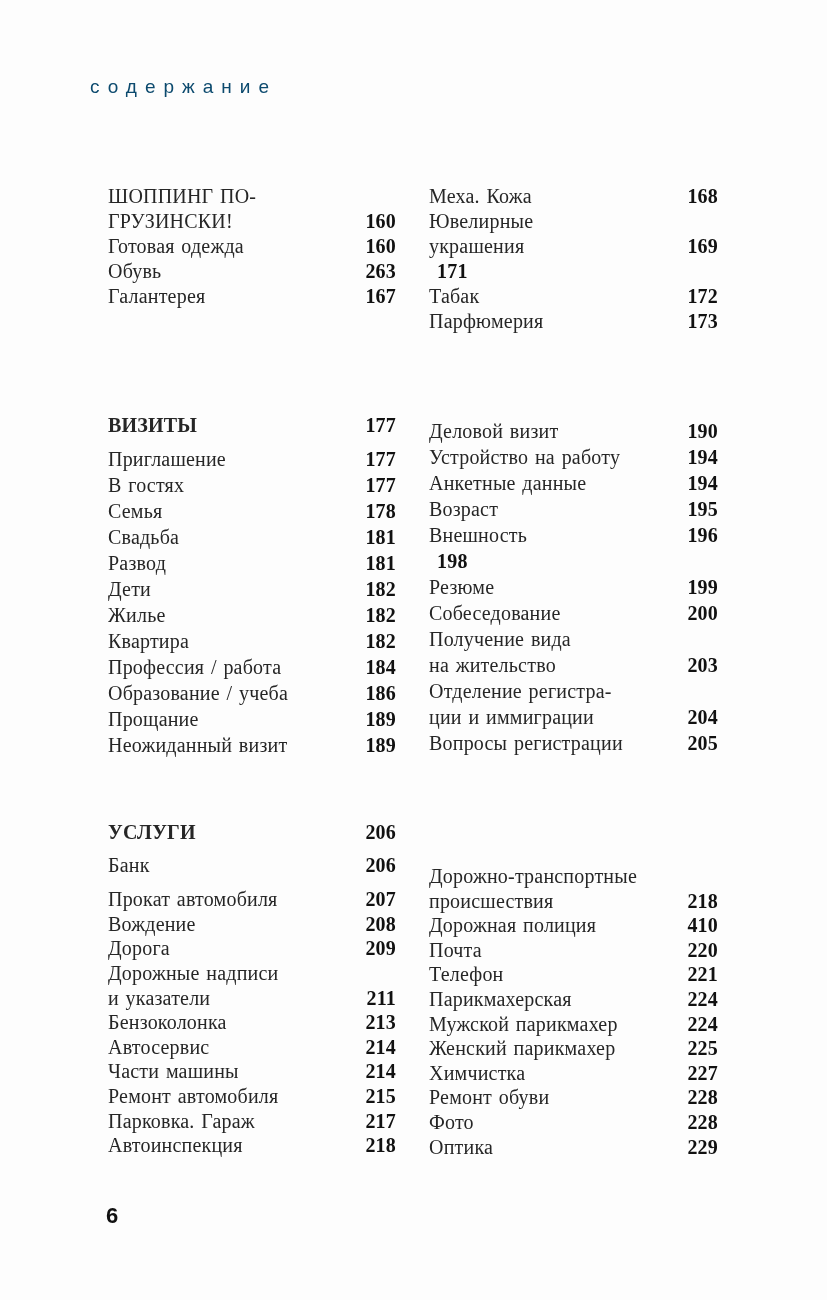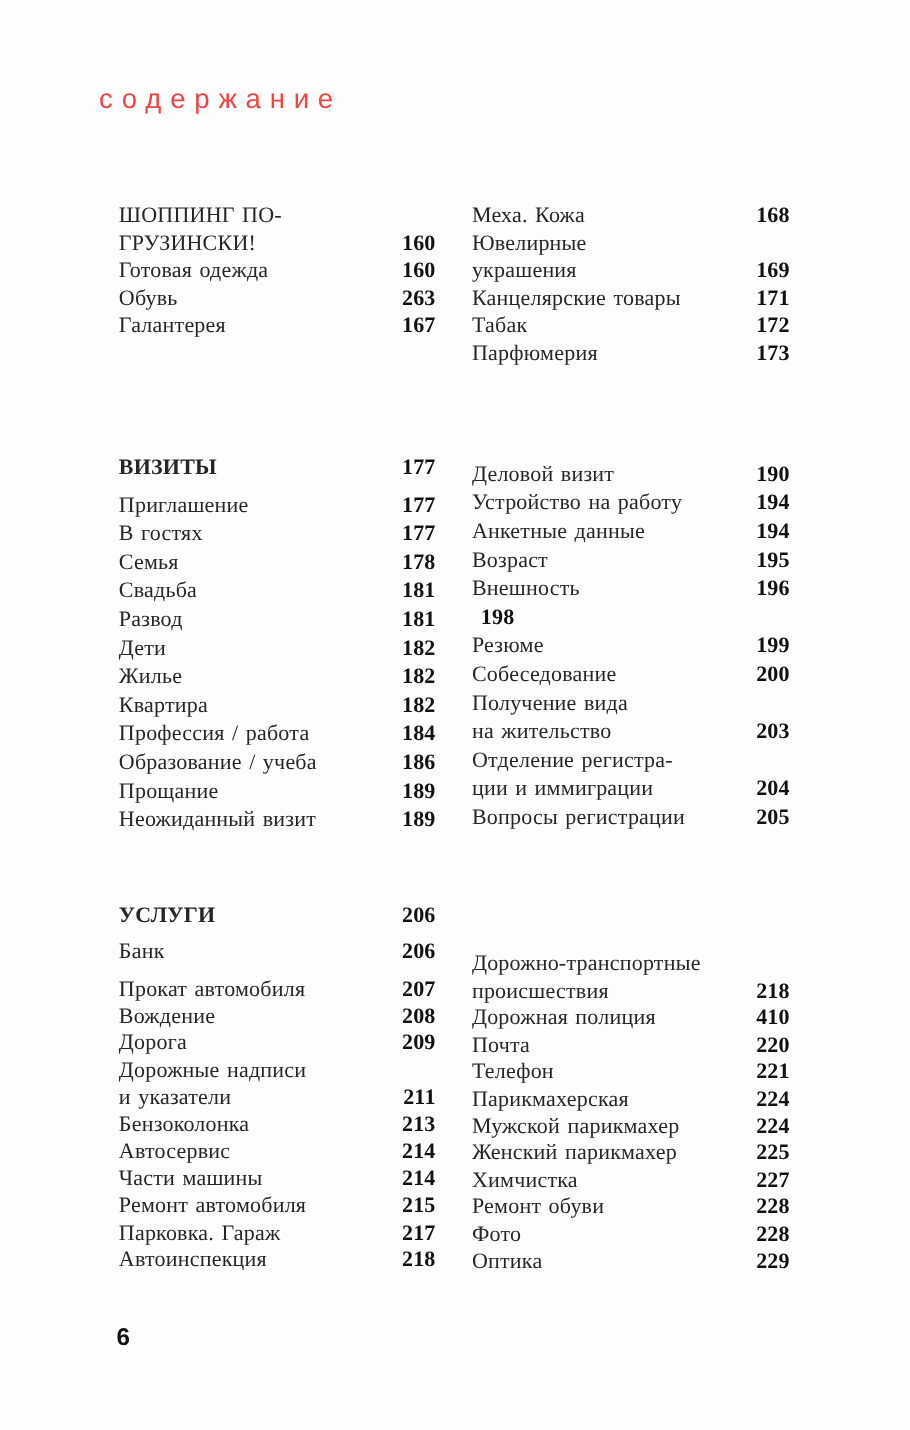--- a/index.html
+++ b/index.html
@@ -7,22 +7,22 @@
     width:827px;height:1300px;
     background:#fdfdfd;
     font-family:"Liberation Sans","DejaVu Sans",sans-serif;
     color:#222;
     position:relative;
     overflow:hidden;
   }
   .page{position:absolute;inset:0;}
   .toc-header{
     position:absolute;left:90px;top:76px;
-    font-size:25px;letter-spacing:8px;
-    color:#ef4444;
+    font-size:19px;letter-spacing:8px;
+    color:#0c4a6e;
   }
   .section{position:absolute;left:0;width:827px;}
   .s1{top:184px;}
   .s2{top:412px;}
   .s3{top:820px;}
   .col{position:absolute;top:0;font-family:Liberation Serif, serif;}
   .col-left{left:108px;width:288px;}
   .col-right{left:429px;width:289px;}
   .s1 .toc-row{line-height:25px;}
   .s2 .toc-row{line-height:26px;}
@@ -81,21 +81,20 @@
         </div>
         <div class="toc-row">
           <span class="lab">Ювелирные</span>
           <span class="pg"></span>
         </div>
         <div class="toc-row">
           <span class="lab">украшения</span>
           <span class="pg">169</span>
         </div>
         <div class="toc-row">
-          <span class="lab">Канцелярские товары</span>
           <span class="pg">171</span>
         </div>
         <div class="toc-row">
           <span class="lab">Табак</span>
           <span class="pg">172</span>
         </div>
         <div class="toc-row">
           <span class="lab">Парфюмерия</span>
           <span class="pg">173</span>
         </div>

